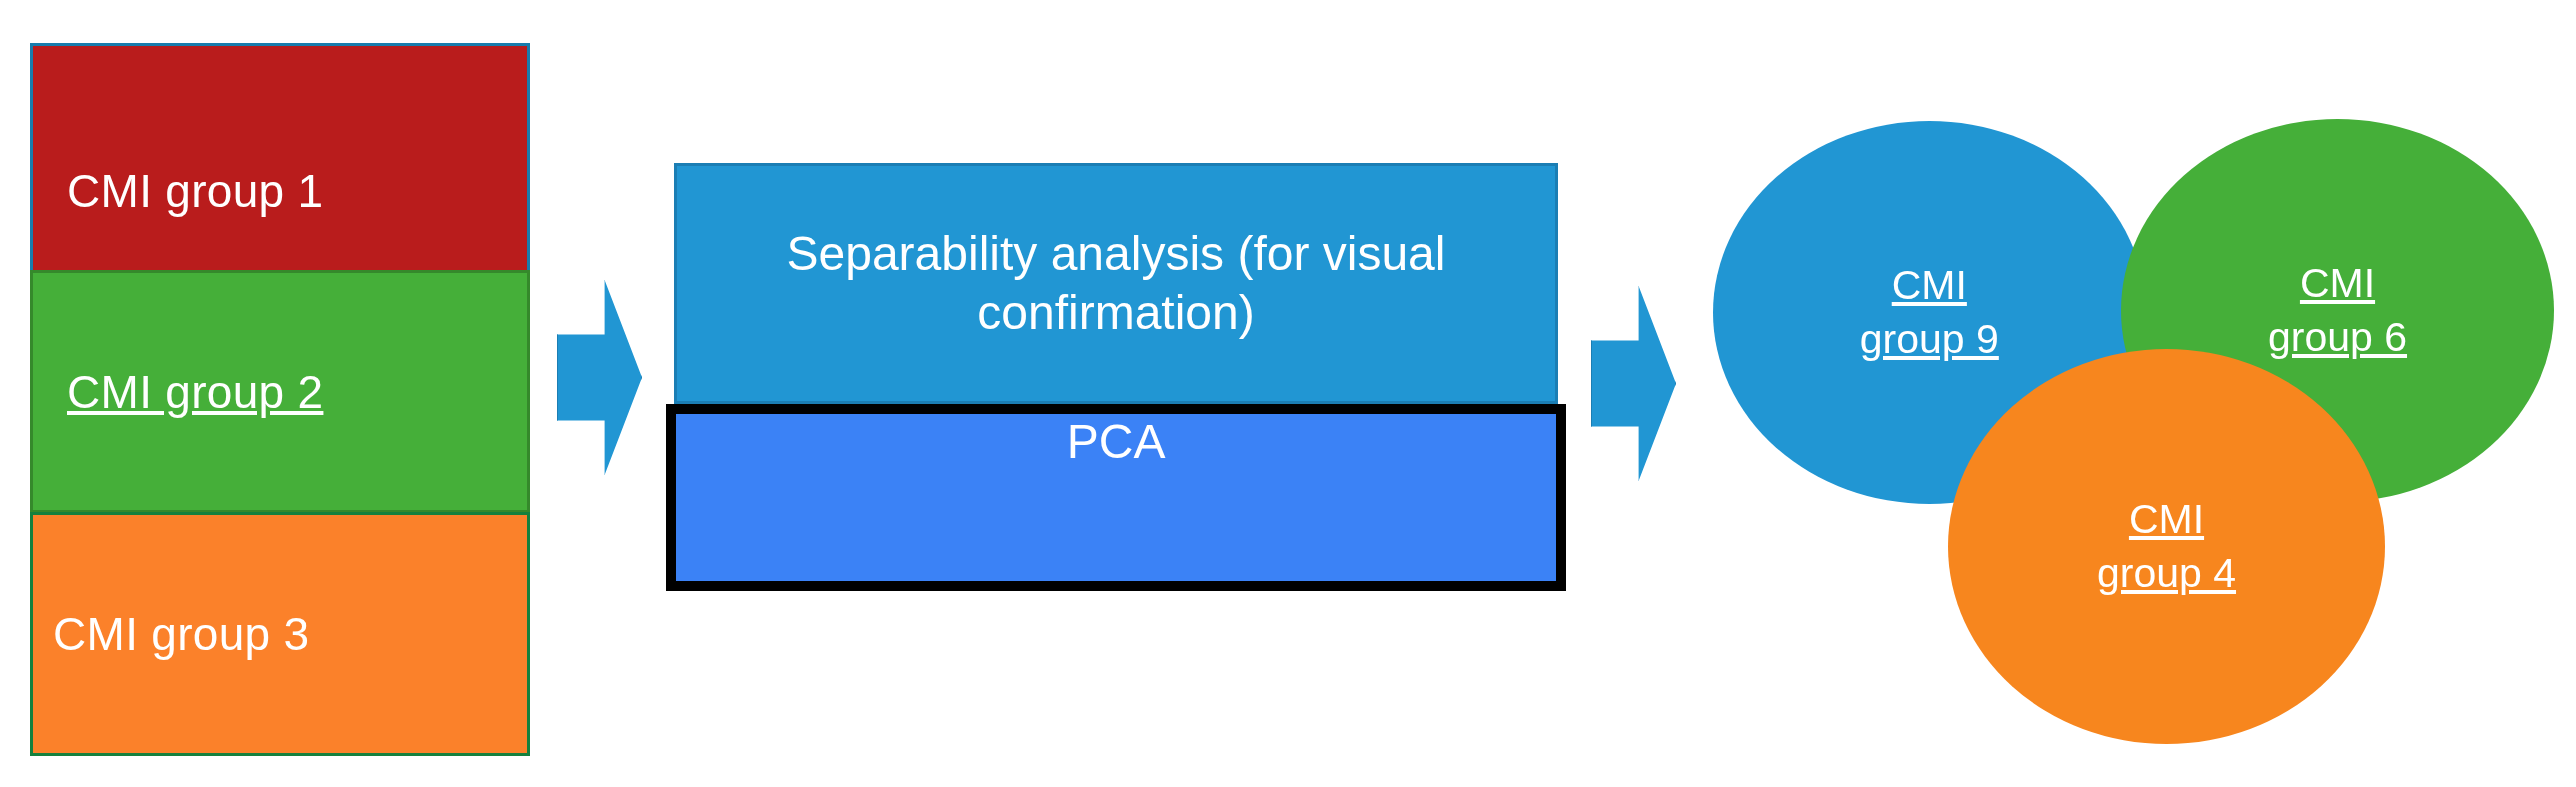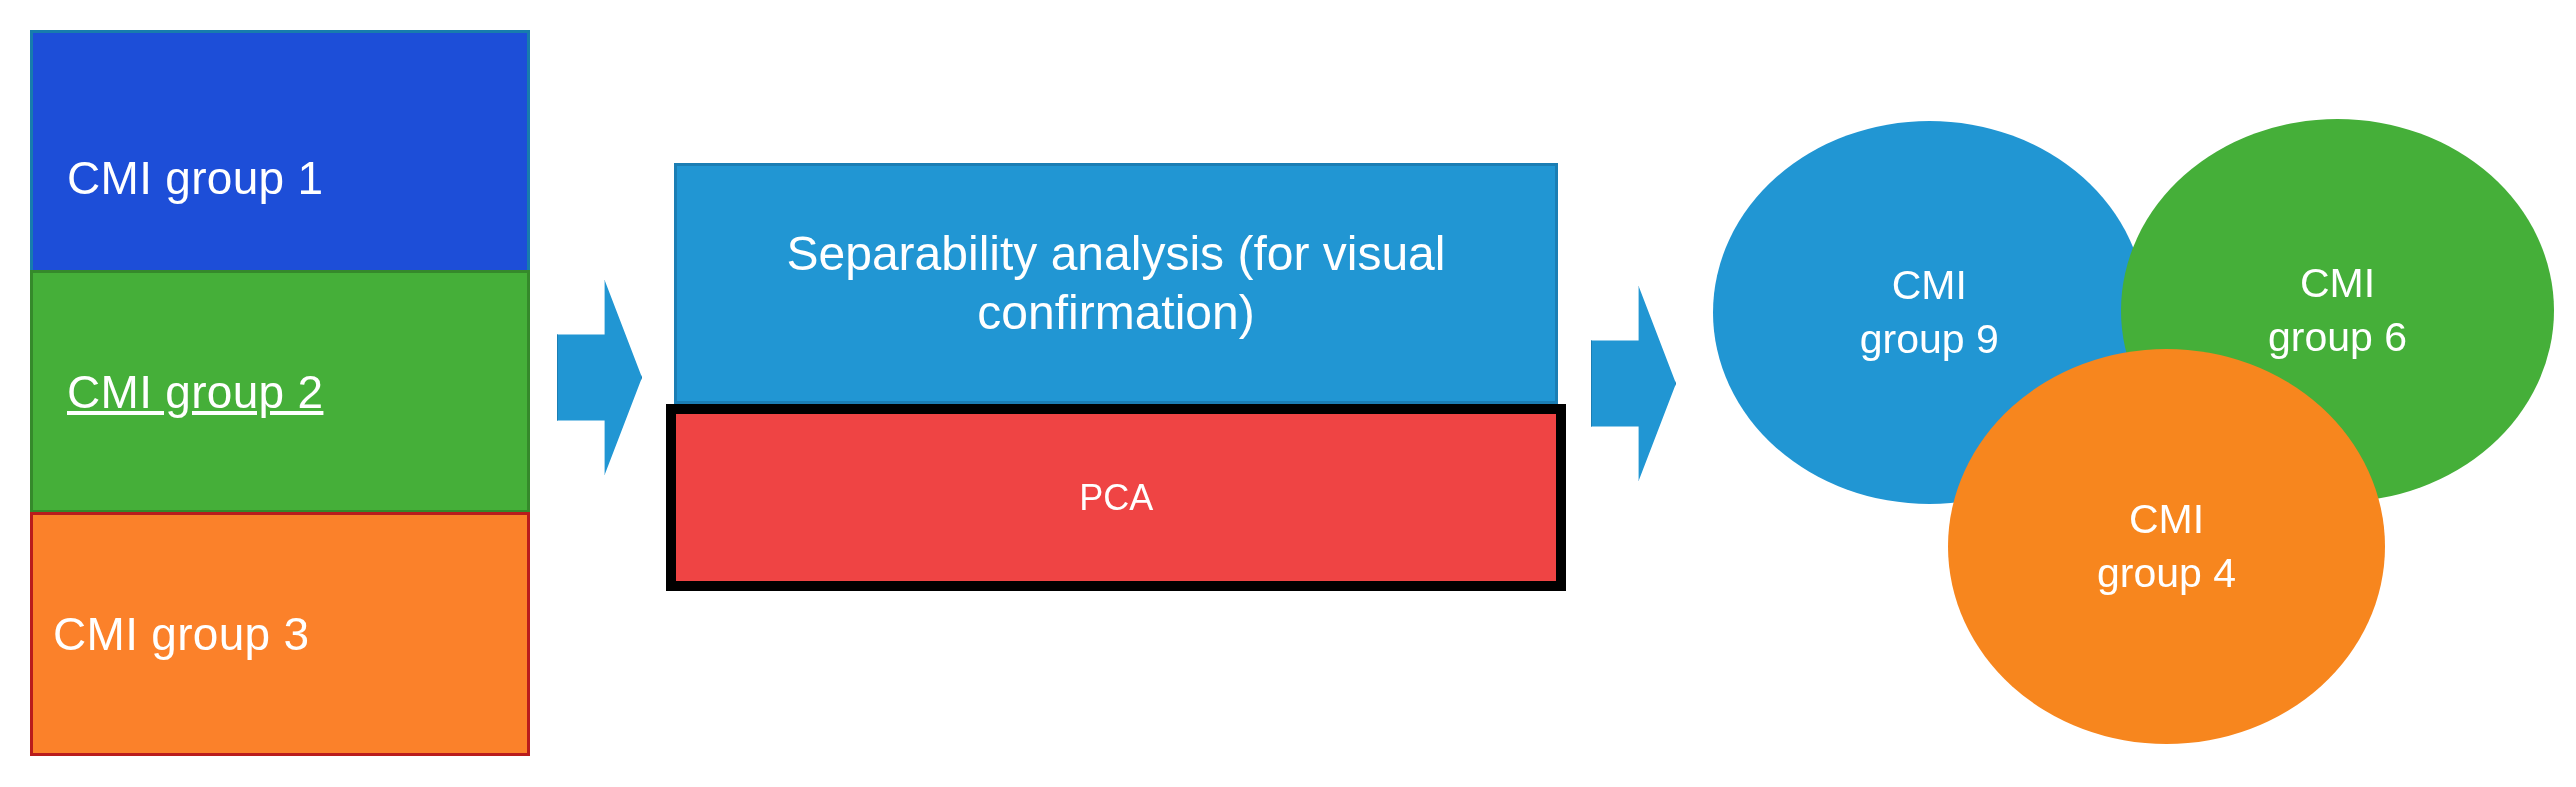--- a/index.html
+++ b/index.html
@@ -33,23 +33,23 @@
     width: 500px;
     box-sizing: border-box;
     display: flex;
     align-items: center;
     justify-content: flex-start;
     color: #ffffff;
     font-size: 46px;
     letter-spacing: 0.3px;
     padding-left: 34px;
   }
-  .stack-cell-1 { top: 0px;   height: 296px; background: #1d4ed8; border: 3px solid #177CAD; }
+  .stack-cell-1 { top: 13px;   height: 296px; background: #b91c1c; border: 3px solid #177CAD; }
   .stack-cell-2 { top: 240px; height: 243px; background: #45AF39; border: 3px solid #35892B; text-decoration: underline; }
-  .stack-cell-3 { top: 482px; height: 244px; background: #FB812A; border: 3px solid #b91c1c; padding-left: 20px; }
+  .stack-cell-3 { top: 482px; height: 244px; background: #FB812A; border: 3px solid #15803d; padding-left: 20px; }
 
   
   .arrow {
     position: absolute;
     background: #2196D3;
     border: 1.8px solid #1B7EB4;
   }
   .arrow-1 {
     left: 557px;
     top: 280px;
@@ -96,25 +96,24 @@
     height: 187px;
     background: #000000;
     display: flex;
     align-items: stretch;
     justify-content: space-between;
     padding: 10.2px 10.2px;
     gap: 10.2px;
   }
   .method-cell {
     flex: 1 1 0;
-    background: #ef4444;
-    color: #ffffff;
-    font-size: 36px;
-    display: flex;
-    align-items: center;
+    background: #3b82f6;
+    color: #ffffff;
+    font-size: 48px;
+    display: flex;
     justify-content: center;
   }
 
   
   .cluster {
     position: absolute;
     left: 1702px;
     top: 90px;
     width: 857px;
     height: 671px;
@@ -136,21 +135,21 @@
     background: #2196D3; z-index: 1;
   }
   .ellipse-2 {
     left: 419px; top: 29px;  width: 433px; height: 383px;
     background: #45AF39; z-index: 2;
   }
   .ellipse-3 {
     left: 246px; top: 259px; width: 437px; height: 395px;
     background: #F7861E; z-index: 3;
   }
-  .ellipse .line { display: block; }
+  .ellipse .line { display: block; text-decoration: underline; }
 </style>
 </head>
 <body>
 
 <div id="canvas">
 
   <div class="stack">
     <div class="stack-cell stack-cell-1">
       <span>CMI group 1</span>
     </div>

